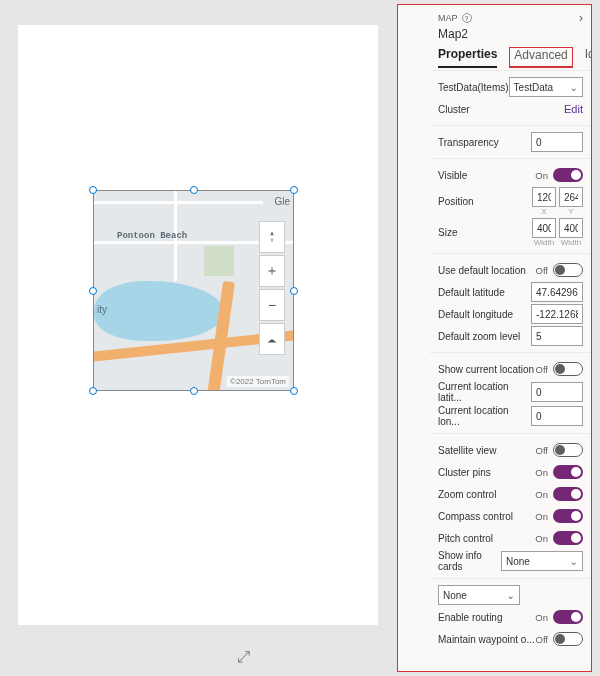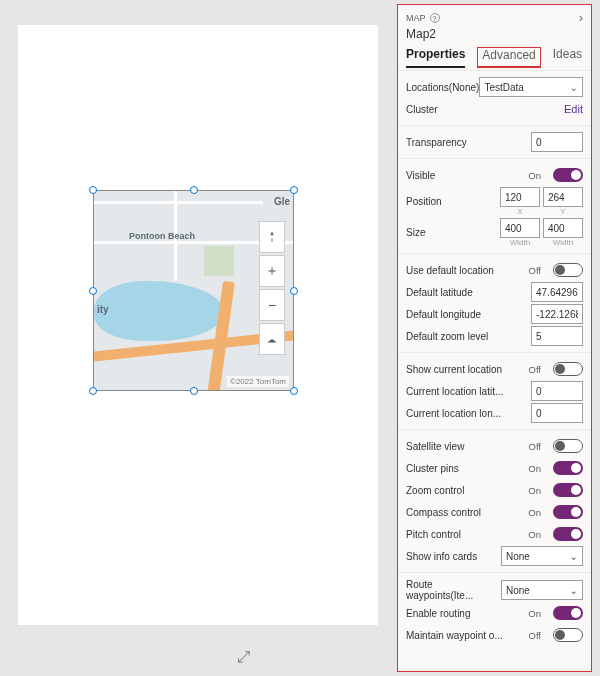--- a/index.html
+++ b/index.html
@@ -16,58 +16,58 @@
 .map-img { width: 100%; height: 100%; overflow: hidden; position: relative; }
 .land { position: absolute; inset: 0; background: #e4e8eb; }
 .water { position: absolute; left: 0; top: 90px; width: 130px; height: 60px; background: #a7d5e8; border-radius: 40% 60% 55% 40% / 50% 55% 50% 45%; }
 .hw { position: absolute; left: -10px; top: 150px; right: -10px; height: 10px; background: #f2b06e; transform: rotate(-6deg); border-radius: 3px; }
 .hw2 { position: absolute; left: 120px; top: 90px; width: 12px; height: 130px; background: #f2b06e; border-radius: 3px; transform: rotate(8deg); }
 .rd { position: absolute; background: #fff; }
 .rd1 { left: 0; top: 50px; right: 0; height: 3px; }
 .rd2 { left: 80px; top: 0; width: 3px; height: 90px; }
 .rd3 { left: 0; top: 10px; right: 30px; height: 3px; }
 .park { position: absolute; left: 110px; top: 55px; width: 30px; height: 30px; background: #d0dec8; }
-.lbl { position: absolute; font-size: 9px; color: #5b6a73; white-space: nowrap; font-weight: bold; }
-.lbl-pb { left: 35px; top: 40px; font-weight: 600; }
+.lbl { position: absolute; font-size: 9px; color: #5b6a73; white-space: nowrap; }
+.lbl-pb { left: 23px; top: 40px; font-weight: 600; font-family: Liberation Mono, monospace; }
 .lbl-ity { left: 3px; top: 113px; font-size: 10px; }
 .lbl-gl { right: 3px; top: 5px; font-size: 10px; }
 .attrib { position: absolute; right: 4px; bottom: 3px; font-size: 8px; color: #777; background: rgba(255,255,255,.7); padding: 1px 3px; }
 .map-btns { position: absolute; right: 8px; top: 30px; display: flex; flex-direction: column; }
 .map-btn { width: 26px; height: 32px; background: #fff; border: 1px solid #ccc; margin-bottom: 2px; display: flex; align-items: center; justify-content: center; color: #555; font-size: 14px; cursor: pointer; }
 .map-btn svg { width: 14px; height: 14px; }
 
 .resize-handle { position: absolute; right: 350px; bottom: 10px; color: #777; font-size: 16px; }
 
 .panel { position: absolute; right: 8px; top: 4px; bottom: 4px; width: 195px; background: #faf9f8; border: 1.5px solid #d13438; overflow: hidden; }
-.panel-inner { position: absolute; inset: 0; overflow-y: auto; font-size: 10px; color: #323130; }
+.panel-inner { position: absolute; inset: 0; overflow-y: auto; font-size: 10px; color: #323130; padding-left: 32px; }
 .panel-hd { padding: 6px 8px 2px; border-bottom: 1px solid #edebe9; }
 .crumb { font-size: 9px; color: #605e5c; display: flex; align-items: center; gap: 4px; }
 .crumb .help { width: 10px; height: 10px; border: 1px solid #979593; border-radius: 50%; display: inline-flex; align-items: center; justify-content: center; font-size: 7px; }
 .crumb .chev { margin-left: auto; color: #605e5c; font-size: 12px; }
 .title { font-size: 12px; margin: 2px 0 6px; }
 .tabs { display: flex; gap: 12px; font-size: 12px; }
 .tab { padding-bottom: 4px; color: #605e5c; cursor: pointer; }
 .tab.sel { color: #201f1e; font-weight: 600; border-bottom: 2px solid #201f1e; }
 .tab-hl { border: 1.5px solid #d13438; padding: 0 4px 4px; border-bottom: 2px solid #d13438; }
 
 .sec { border-bottom: 1px solid #edebe9; padding: 5px 8px; }
 .sec.nb { border-bottom: none; }
 .row { display: flex; align-items: center; min-height: 22px; padding: 1px 0; }
 .row label { flex: 1; color: #323130; font-size: 10px; }
 .link { color: #5c2e91; font-size: 11px; cursor: pointer; }
 
 .tbox { height: 20px; border: 1px solid #a19f9d; background: #fff; padding: 0 4px; font-size: 10px; color: #323130; }
 .tbox.w52 { width: 52px; }
-.tbox.w40 { width: 40px; }
+.tbox.w40 { width: 24px; }
 .tbox.sel { display: flex; align-items: center; justify-content: space-between; width: 110px; cursor: pointer; }
 .tbox.sel .car { color: #605e5c; font-size: 10px; }
 .xy { display: flex; gap: 3px; }
 .sub { font-size: 8px; color: #a19f9d; text-align: center; }
 
-.toggle { display: flex; align-items: center; gap: 12px; }
+.toggle { display: flex; align-items: center; gap: 5px; }
 .tlbl { font-size: 9.5px; color: #605e5c; }
 .sw { width: 30px; height: 14px; border-radius: 7px; position: relative; cursor: pointer; }
 .sw.on { background: #742774; }
 .sw.off { background: #fff; border: 1px solid #605e5c; }
 .sw .k { position: absolute; width: 10px; height: 10px; border-radius: 50%; top: 2px; }
 .sw.on .k { background: #fff; right: 2px; }
 .sw.off .k { background: #605e5c; left: 1px; top: 1px; }
 
 .color-sw { width: 52px; height: 18px; background: #1667a3; border: 1px solid #a19f9d; cursor: pointer; }
 </style>
@@ -129,21 +129,21 @@
       <div class="title">Map2</div>
       <div class="tabs">
         <span class="tab sel">Properties</span>
         <span class="tab tab-hl">Advanced</span>
         <span class="tab">Ideas</span>
       </div>
     </div>
 
     <div class="sec">
       <div class="row">
-        <label>Locations(None)</label>
+        <label>TestData(Items)</label>
         <div class="tbox sel">
             <span>TestData</span>
             <span class="car">⌄</span>
           </div>
       </div>
       <div class="row">
         <label>Cluster</label>
         <span class="link">Edit</span>
       </div>
     </div>
@@ -275,21 +275,20 @@
           <label>Show info cards</label>
           <div class="tbox sel" style="width:82px">
             <span>None</span>
             <span class="car">⌄</span>
           </div>
         </div>
     </div>
 
     <div class="sec nb">
       <div class="row">
-          <label>Route waypoints(Ite...</label>
           <div class="tbox sel" style="width:82px">
             <span>None</span>
             <span class="car">⌄</span>
           </div>
         </div>
       <div class="row">
           <label>Enable routing</label>
           <div class="toggle">
             <span class="tlbl">On</span>
             <div class="sw on">

